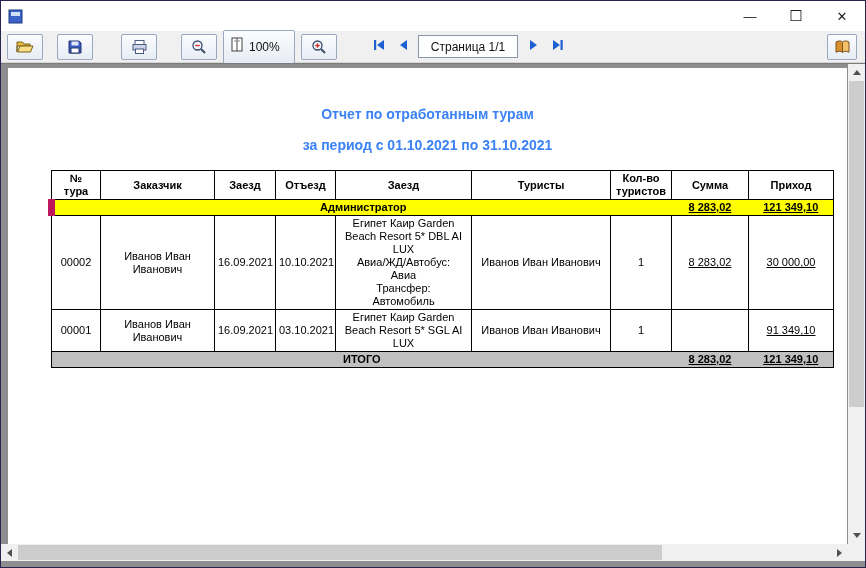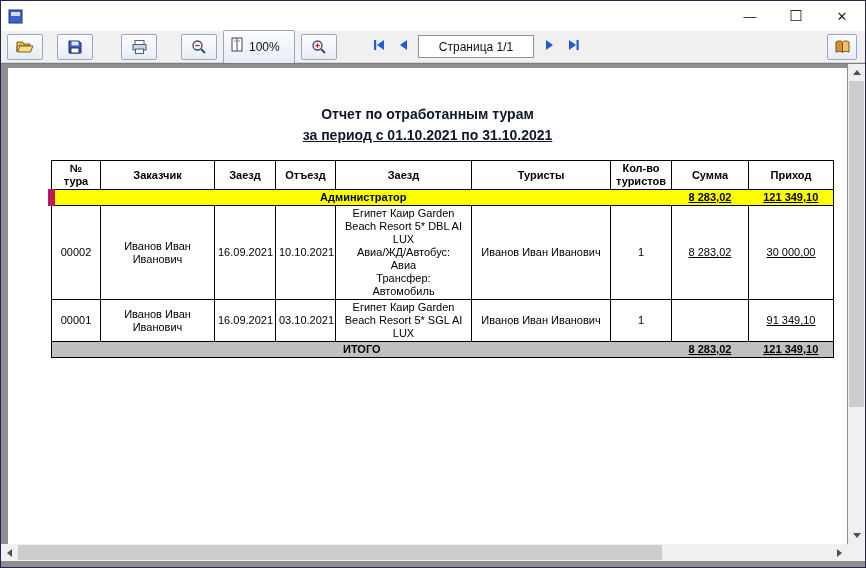--- a/index.html
+++ b/index.html
@@ -40,38 +40,38 @@
     height:24px; width:24px; display:flex; align-items:center; justify-content:center;
     background:transparent; border:1px solid transparent; cursor:default;
   }
   .zoom-combo {
     height:26px; width:72px; display:flex; align-items:center; justify-content:flex-start;
     gap:5px; padding:16px 6px;
     background:linear-gradient(#fbfcfe,#e7ecf5); border:1px solid #9aa7c0; border-radius:2px;
   }
   .zoom-combo .zoom-text { font-size:12px; color:#111; }
   .page-box {
-    height:23px; width:116px; background:#ffffff; border:1px solid #8a96a8;
+    height:23px; width:100px; background:#ffffff; border:1px solid #8a96a8;
     display:flex; align-items:center; justify-content:center;
     font-size:12px; color:#111; margin:0 3px;
   }
   .tb-spacer { flex:1 1 auto; }
 
   
   .preview {
     position:absolute; left:0; right:0; top:62px; bottom:0;
     background:#8e8e8e; border-top:1px solid #7c7c7c;
   }
   .page {
     position:absolute; left:7px; top:4px; right:18px; bottom:23px;
     background:#ffffff; overflow:hidden;
   }
 
   .report-title {
-    margin-top:38px; text-align:center; color:#0f172a; font-weight:bold;
+    margin-top:38px; text-align:center; color:#3b82f6; font-weight:bold;
     font-size:14px; line-height:17px;
   }
 
   .report-table {
     border-collapse:collapse; table-layout:fixed;
     margin:16px 0 0 40px; width:782px;
     font-size:11px; line-height:13px; color:#000;
   }
   .report-table th, .report-table td {
     border:1px solid #000; padding:1px 3px; vertical-align:middle; text-align:center;
@@ -230,21 +230,21 @@
         </svg>
       </span>
     </button>
   </div>
 
   <div class="preview">
 
     <div class="page">
 
       <div class="report-title">Отчет по отработанным турам</div>
-      <div class="report-title" style="margin-top:4px;text-decoration:underline;">за период с 01.10.2021 по 31.10.2021</div>
+      <div class="report-title" style="margin-top:14px;">за период с 01.10.2021 по 31.10.2021</div>
 
       <table class="report-table">
         <colgroup>
           <col style="width:49px">
             <col style="width:114px">
             <col style="width:61px">
           <col style="width:60px">
             <col style="width:136px">
             <col style="width:139px">
           <col style="width:61px">

